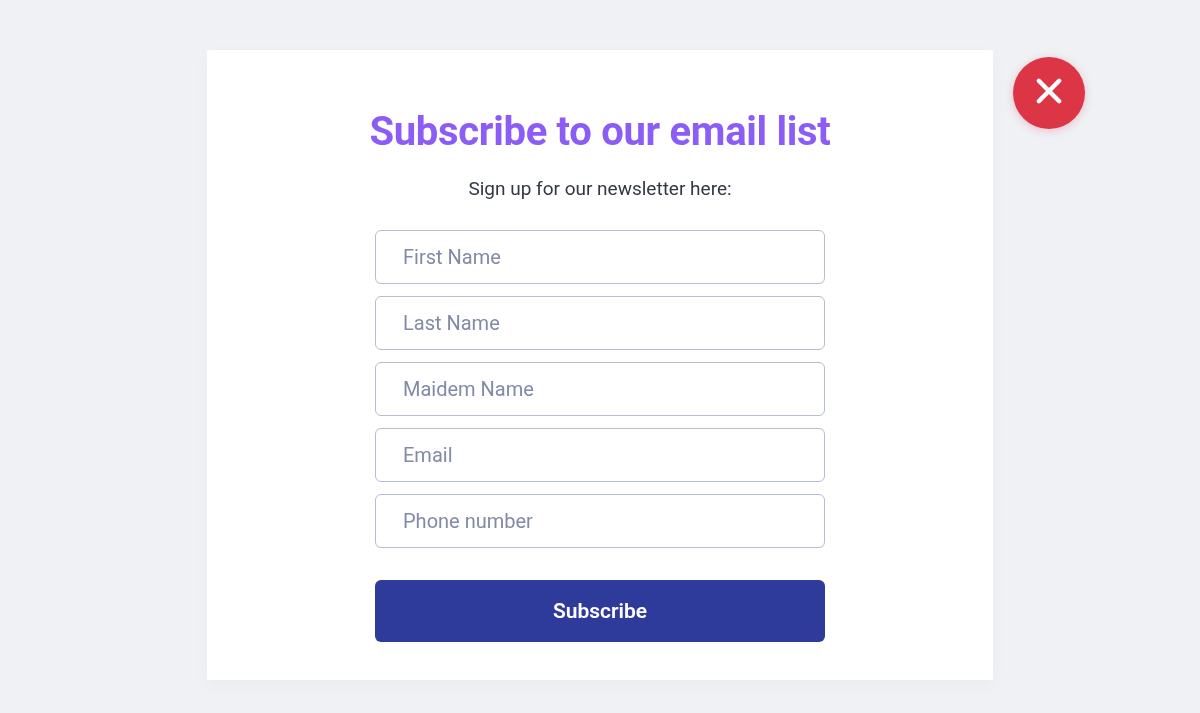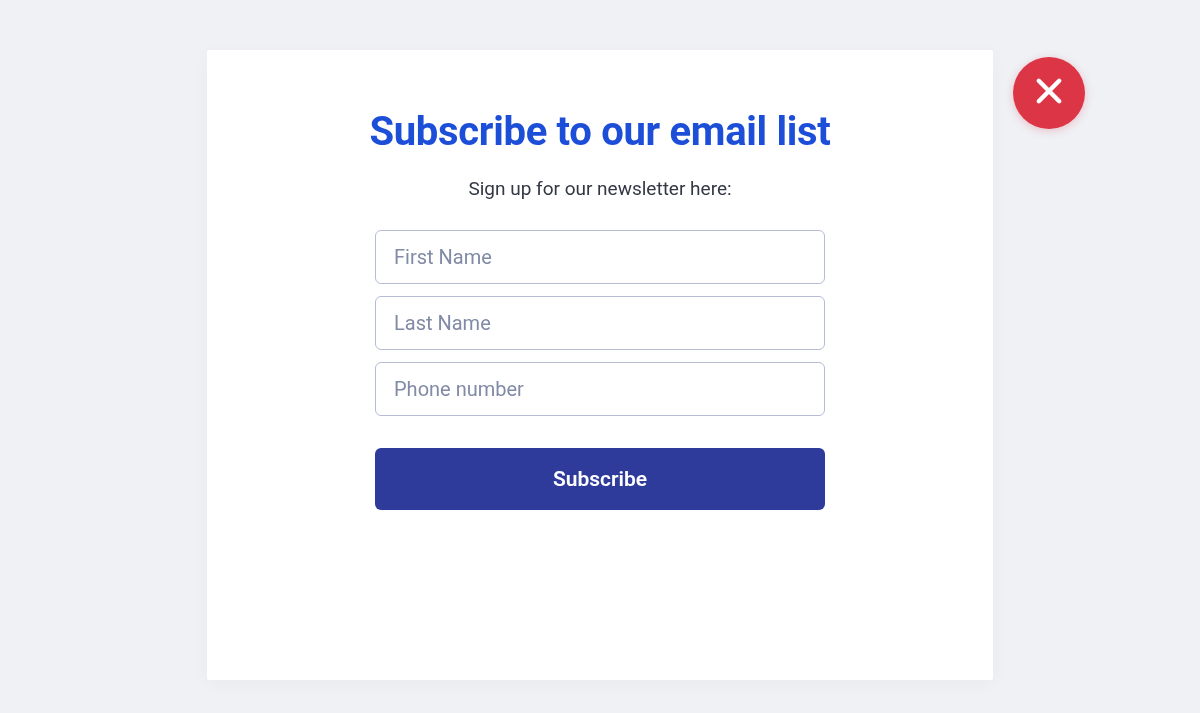--- a/index.html
+++ b/index.html
@@ -44,21 +44,21 @@
     .close-btn svg {
       width: 34px;
       height: 34px;
       stroke: #ffffff;
       stroke-width: 5.2;
       stroke-linecap: round;
     }
     .title {
       font-size: 40px;
       font-weight: 700;
-      color: #1d4ed8;
+      color: #8b5cf6;
       margin-bottom: 22px;
       letter-spacing: -0.3px;
     }
     .subtitle {
       font-size: 19px;
       font-weight: 400;
       color: #333845;
       margin-bottom: 30px;
     }
     .form {
@@ -67,21 +67,21 @@
       display: flex;
       flex-direction: column;
       gap: 12px;
     }
     .field {
       width: 100%;
       height: 54px;
       border: 1.3px solid #b5bdd4;
       border-radius: 6px;
       background: #ffffff;
-      padding: 0 18px;
+      padding: 0 27px;
       font-size: 20px;
       color: #333;
       outline: none;
       font-family: inherit;
     }
     .field::placeholder {
       color: #818aa6;
       font-weight: 400;
     }
     .gap {
@@ -103,20 +103,22 @@
 </head>
 <body>
 
 <div class="modal">
   <h1 class="title">Subscribe to our email list</h1>
   <p class="subtitle">Sign up for our newsletter here:</p>
 
   <div class="form">
     <input class="field" type="text" placeholder="First Name" style="">
     <input class="field" type="text" placeholder="Last Name" style="">
+    <input class="field" type="text" placeholder="Maidem Name" style="">
+    <input class="field" type="text" placeholder="Email" style="">
     <input class="field" type="text" placeholder="Phone number" style="">
     <div class="gap"></div>
     <button class="submit">Subscribe</button>
   </div>
 </div>
 
 <div class="close-btn">
   <span>
     <svg viewBox="0 0 40 40">
       <line x1="8" y1="8" x2="32" y2="32"></line>

